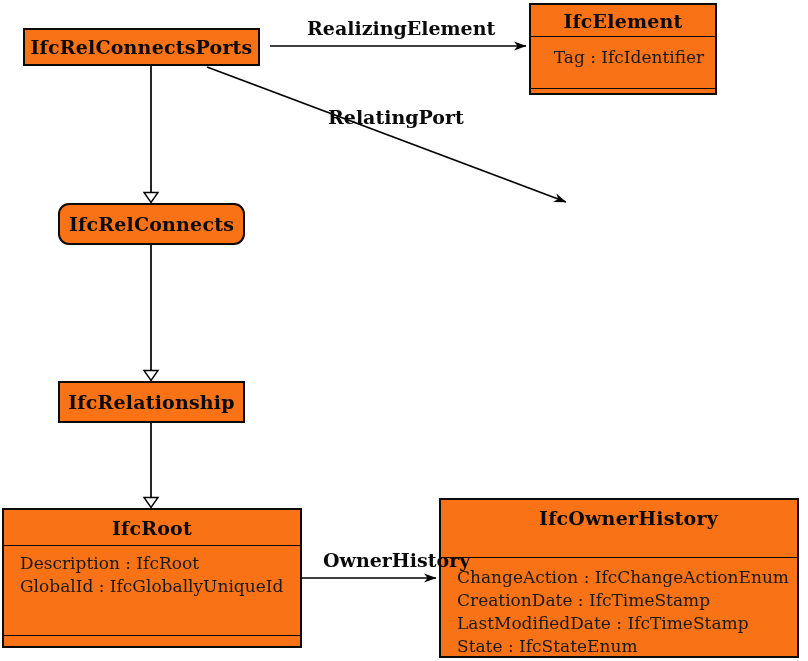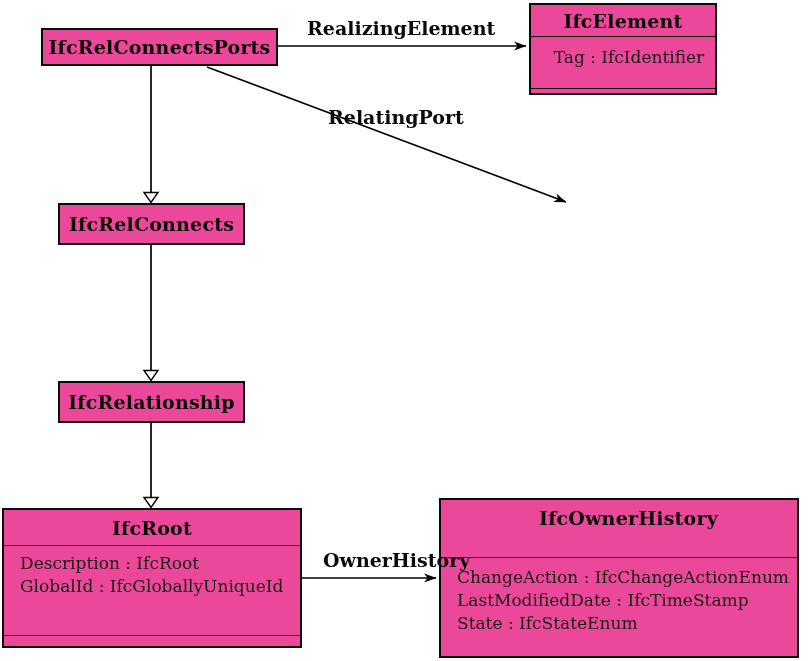--- a/index.html
+++ b/index.html
@@ -2,21 +2,21 @@
 <html><head>
 <meta charset="utf-8">
 <style>
   html, body { margin:0; padding:0; background:#ffffff; }
   #canvas {
     position:relative; width:808px; height:661px; background:#ffffff;
     font-family:"DejaVu Serif", "Liberation Serif", serif; overflow:hidden;
   }
   #connector-layer { position:absolute; left:0; top:0; width:808px; height:661px; }
   .cls {
-    position:absolute; box-sizing:border-box; background:#ec4899;
+    position:absolute; box-sizing:border-box; background:#f97316;
     border:2px solid #0a0a0a; display:flex; flex-direction:column;
   }
   .cls-title {
     flex:none; display:flex; align-items:center; justify-content:center;
     font-weight:bold; font-size:19px; color:#0a0a0a; letter-spacing:0.2px;
   }
   .cls.single .cls-title { flex:1; }
   .cls-attrs {
     flex:none; border-top:1.7px solid #0a0a0a; font-size:17px; color:#1a1a1a;
     line-height:23px; padding:6px 4px 0 16px; white-space:nowrap; overflow:hidden;
@@ -48,54 +48,55 @@
     <line x1="151" y1="66" x2="151" y2="192" stroke="#000" stroke-width="1.7"></line>
     <polygon points="144,192.5 158,192.5 151,202.5" fill="#ffffff" stroke="#000" stroke-width="1.4"></polygon>
 
     <line x1="151" y1="245" x2="151" y2="370" stroke="#000" stroke-width="1.7"></line>
     <polygon points="144,370.5 158,370.5 151,380.5" fill="#ffffff" stroke="#000" stroke-width="1.4"></polygon>
 
     <line x1="151" y1="423" x2="151" y2="497" stroke="#000" stroke-width="1.7"></line>
     <polygon points="144,497.5 158,497.5 151,507.5" fill="#ffffff" stroke="#000" stroke-width="1.4"></polygon>
   </svg>
 
-  <div class="cls single" style="left:41px; top:28px; width:237px; height:38px;">
+  <div class="cls single" style="left:23px; top:28px; width:237px; height:38px;">
     <div class="cls-title">IfcRelConnectsPorts</div>
   </div>
 
   <div class="cls" style="left:529px; top:3px; width:188px; height:92px;">
     <div class="cls-title" style="height:31px;">IfcElement</div>
     <div class="cls-attrs" style="height:42px; padding-top:9px;text-align:center;">
       <div>Tag : IfcIdentifier</div>
     </div>
     <div class="cls-empty"></div>
   </div>
 
 
-  <div class="cls single" style="left:58px; top:203px; width:187px; height:42px;">
+  <div class="cls single" style="left:58px; top:203px; width:187px; height:42px;border-radius:11px;">
     <div class="cls-title">IfcRelConnects</div>
   </div>
 
   <div class="cls single" style="left:58px; top:381px; width:187px; height:42px;justify-content:flex-end;">
     <div class="cls-title">IfcRelationship</div>
   </div>
 
   <div class="cls" style="left:2px; top:508px; width:300px; height:140px;">
     <div class="cls-title" style="height:35px;">IfcRoot</div>
     <div class="cls-attrs" style="height:83px;">
       <div>Description : IfcRoot</div>
       <div>GlobalId : IfcGloballyUniqueId</div>
     </div>
     <div class="cls-empty"></div>
   </div>
 
   <div class="cls" style="left:439px; top:498px; width:360px; height:160px;">
     <div class="cls-title" style="height:35px;margin-left:19px;">IfcOwnerHistory</div>
     <div class="cls-attrs" style="height:105px; padding-top:8px;margin-top:22px;">
       <div>ChangeAction : IfcChangeActionEnum</div>
+      <div>CreationDate : IfcTimeStamp</div>
       <div>LastModifiedDate : IfcTimeStamp</div>
       <div>State : IfcStateEnum</div>
     </div>
     <div class="cls-empty"></div>
   </div>
 
   <div class="assoc-label" style="left:307px; top:17px;">RealizingElement</div>
 
   <div class="assoc-label" style="left:328px; top:106px;">RelatingPort</div>
 

